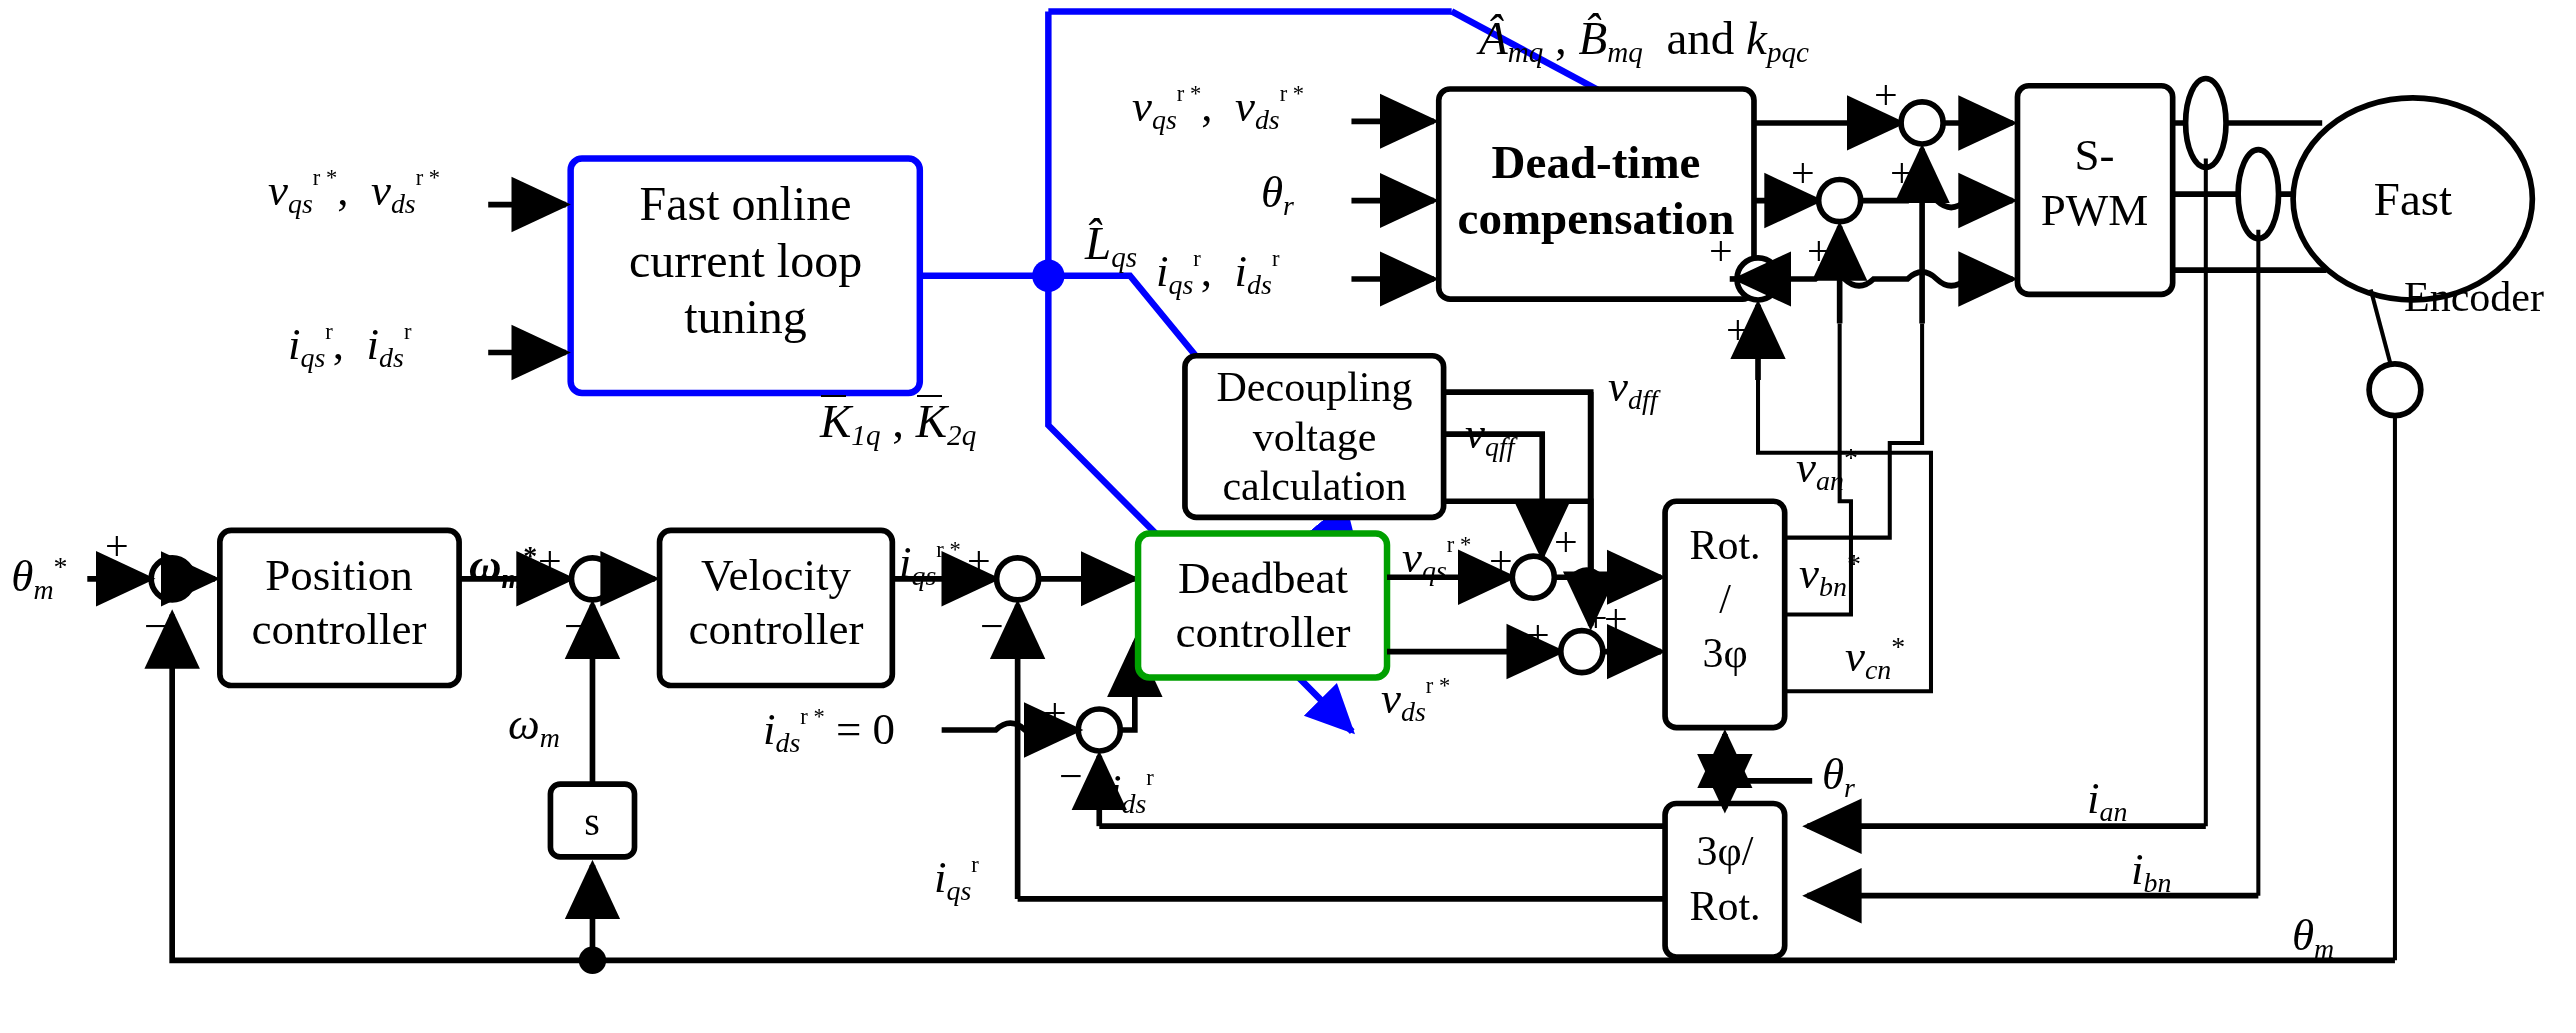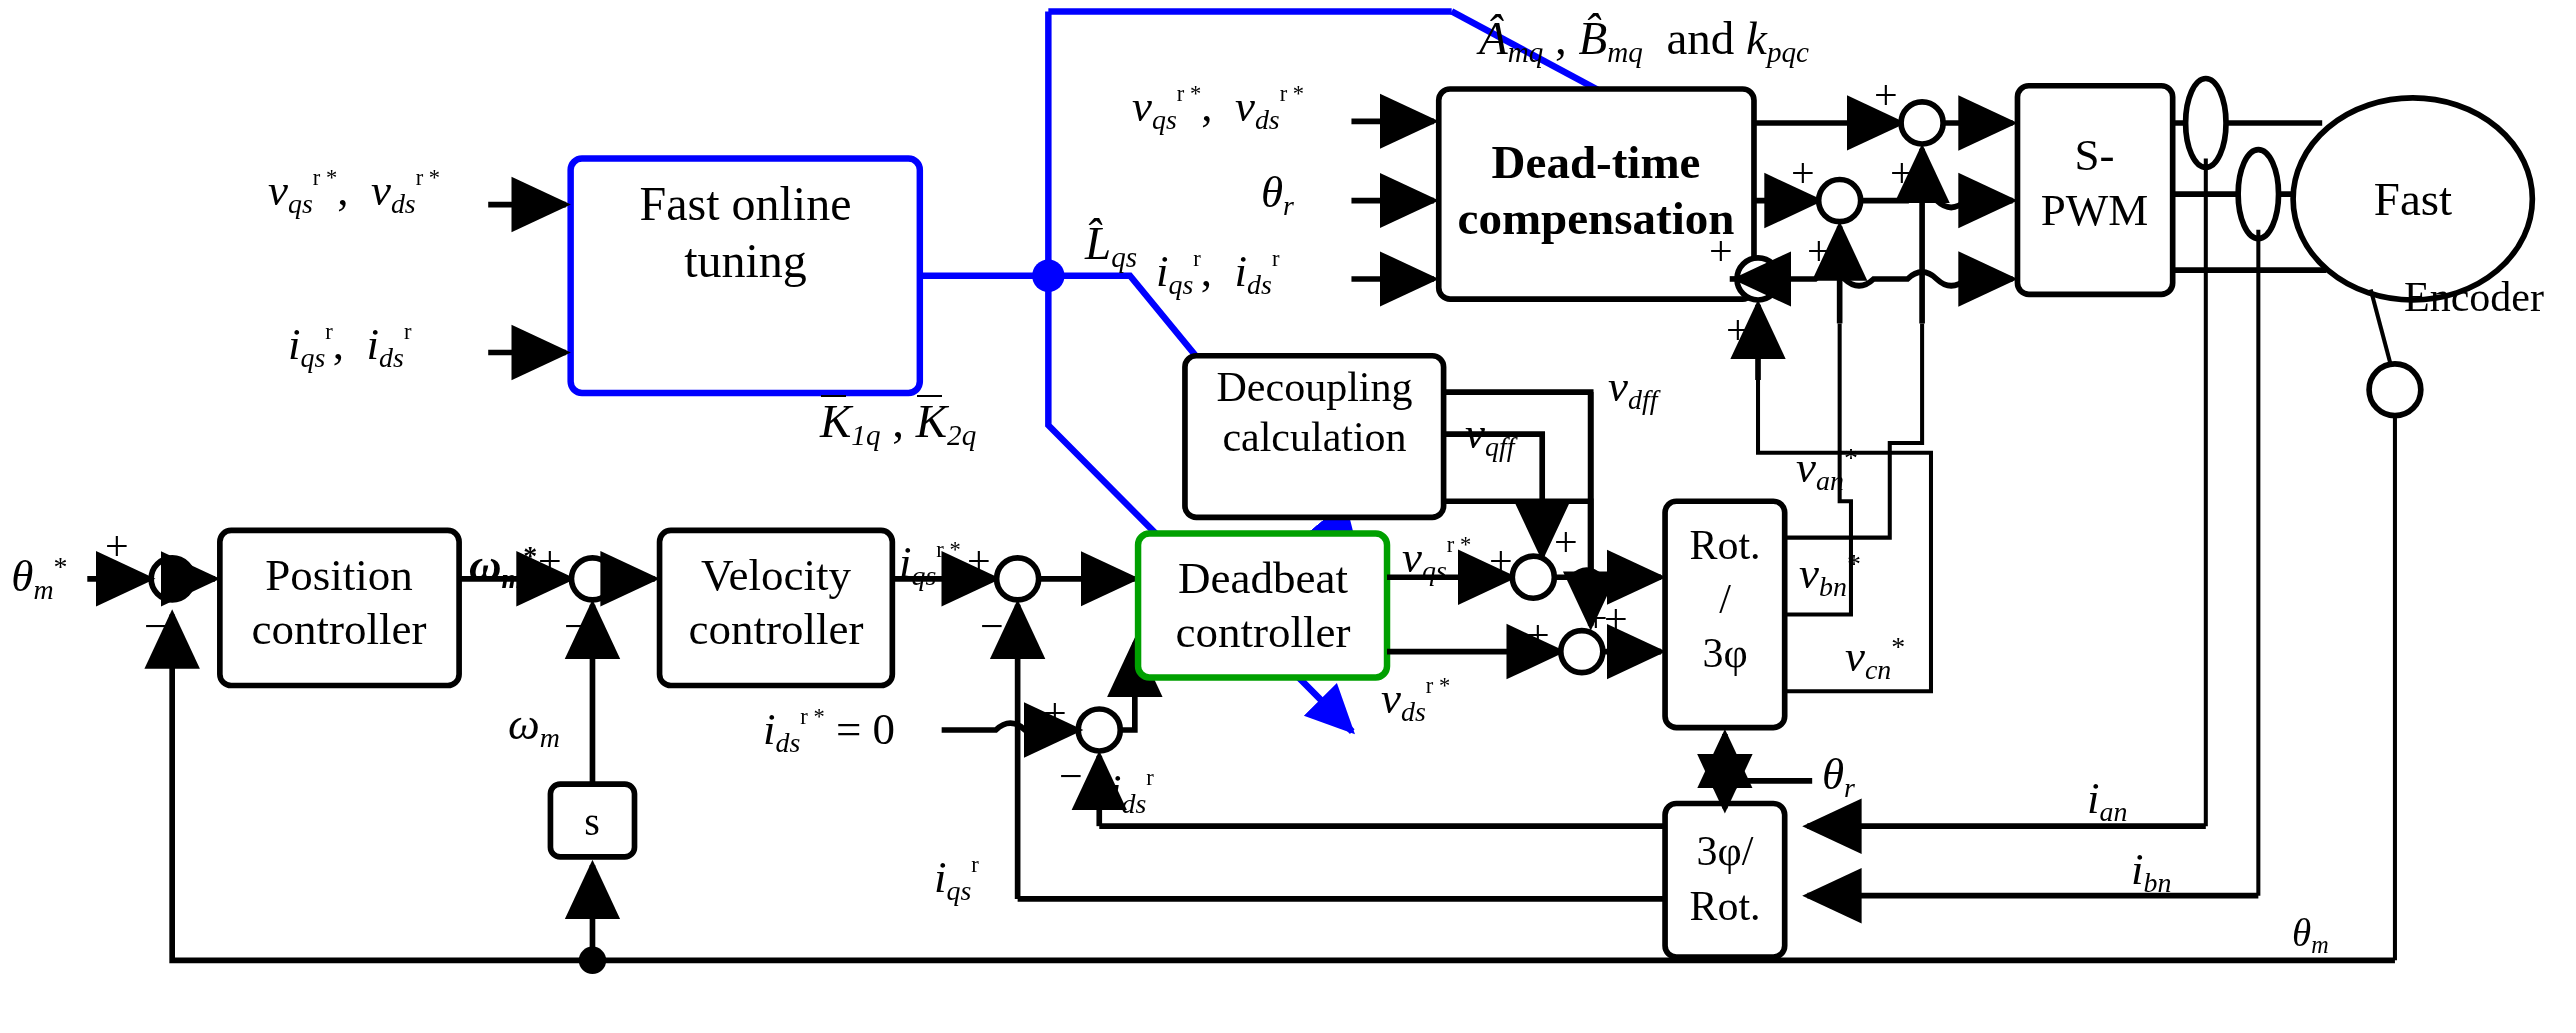--- a/index.html
+++ b/index.html
@@ -185,30 +185,32 @@
   <path class="wire" d="M2729 1022 L2236 1022" marker-end="url(#ah)"></path>
   <path class="wire" d="M2794 1108 L2236 1108" marker-end="url(#ah)"></path>
 
   <path class="wire" d="M2060 1022 L1360 1022"></path>
   <path class="wire" d="M2060 1112 L1259 1112"></path>
 
 </svg>
 
 <div class="mathlabel" style="left:584px;top:176px;width:323px;text-align:center;font-size:48px;line-height:1.18;">
   <div>Fast online</div>
+  <div>current loop</div>
   <div>tuning</div>
 </div>
 
 <div class="mathlabel" style="left:1432px;top:134px;width:328px;text-align:center;font-size:47px;line-height:1.2;font-weight:bold;">
   <div>Dead-time</div>
   <div>compensation</div>
 </div>
 
 <div class="mathlabel" style="left:1187px;top:363px;width:255px;text-align:center;font-size:42px;line-height:1.18;">
   <div>Decoupling</div>
+  <div>voltage</div>
   <div>calculation</div>
 </div>
 
 <div class="mathlabel" style="left:221px;top:548px;width:236px;text-align:center;font-size:45px;line-height:1.2;">
   <div>Position</div>
   <div>controller</div>
 </div>
 
 <div class="mathlabel" style="left:661px;top:548px;width:230px;text-align:center;font-size:45px;line-height:1.2;">
   <div>Velocity</div>
@@ -346,21 +348,21 @@
 </div>
 
 <div class="mathlabel" style="left:2087px;top:776px;font-size:45px;">
   <span class="mi">i</span><sub>an</sub>
 </div>
 
 <div class="mathlabel" style="left:2131px;top:847px;font-size:45px;">
   <span class="mi">i</span><sub>bn</sub>
 </div>
 
-<div class="mathlabel" style="left:2292px;top:913px;font-size:39px;">
+<div class="mathlabel" style="left:2292px;top:913px;font-size:45px;">
   <span class="mi">θ</span><sub>m</sub>
 </div>
 
 <div class="sgn" style="left:105px;top:525px;"><span>+</span></div>
 <div class="sgn" style="left:144px;top:605px;"><span>−</span></div>
 
 <div class="sgn" style="left:538px;top:540px;"><span>+</span></div>
 <div class="sgn" style="left:564px;top:605px;"><span>−</span></div>
 
 <div class="sgn" style="left:967px;top:540px;"><span>+</span></div>

